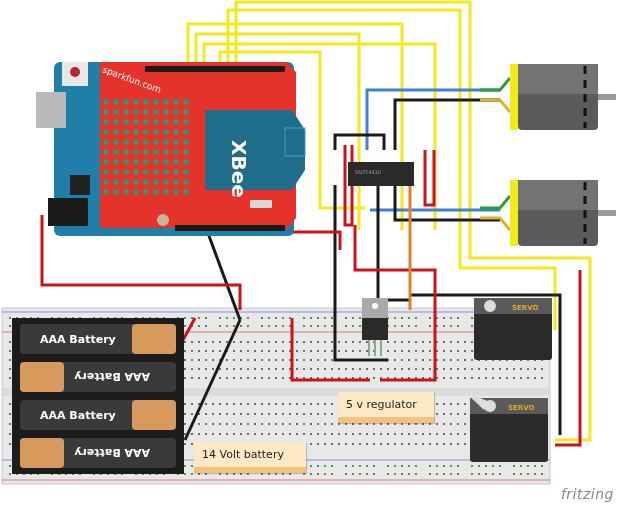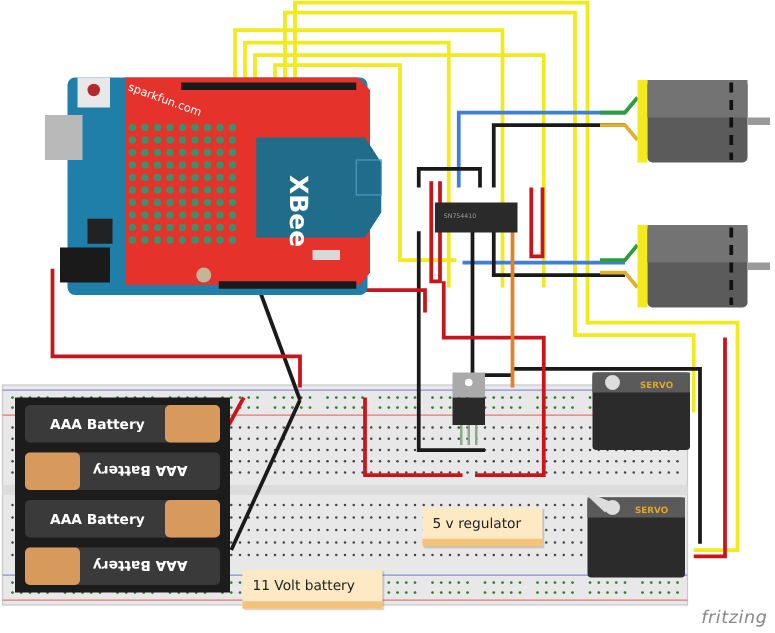--- a/index.html
+++ b/index.html
@@ -1,19 +1,19 @@
 <!DOCTYPE html>
 <html><head>
 <meta charset="utf-8">
 <style>
   html,body{margin:0;padding:0;background:#fff;}
   body{width:620px;height:506px;position:relative;overflow:hidden;font-family:"DejaVu Sans",sans-serif;}
   #canvas{position:absolute;left:0;top:0;width:620px;height:506px;}
   .lbl{font-family:"DejaVu Sans",sans-serif;}
-  .note{position:absolute;background:#fde9c4;border-bottom:6px solid #f4c27a;font-size:11px;color:#222;padding:6px 8px;box-shadow:1px 1px 1px rgba(0,0,0,.2);margin-top:14px;}
+  .note{position:absolute;background:#fde9c4;border-bottom:6px solid #f4c27a;font-size:11px;color:#222;padding:6px 8px;box-shadow:1px 1px 1px rgba(0,0,0,.2);}
   #brand{position:absolute;right:6px;bottom:4px;font-family:"DejaVu Sans",sans-serif;font-size:14px;color:#888;letter-spacing:0.5px;font-style:italic;}
 </style>
 </head>
 <body>
 
 <svg id="canvas" viewBox="0 0 620 506">
 
   <g>
     <rect x="2" y="308" width="548" height="176" fill="#e8e8e8" stroke="#c9c9c9"></rect>
     <line x1="2" y1="312" x2="550" y2="312" stroke="#8c8fd6" stroke-width="1"></line>
@@ -1270,14 +1270,14 @@
         <g>
           <rect x="20" y="438" width="156" height="30" rx="4" fill="#3a3a3a"></rect>
           <rect x="20" y="438" width="44" height="30" rx="4" fill="#d79a5c"></rect>
           <text fill="#fff" font-size="11" font-weight="bold" x="70" y="457" transform="rotate(180 110 453)">AAA Battery</text>
         </g>
       </g>
   </g>
 </svg>
 
 <div class="note" style="left:338px;top:392px;width:80px;">5 v regulator</div>
-<div class="note" style="left:194px;top:442px;width:96px;">11 Volt battery</div>
+<div class="note" style="left:194px;top:442px;width:96px;">14 Volt battery</div>
 <div id="brand">fritzing</div>
 
 </body></html>

